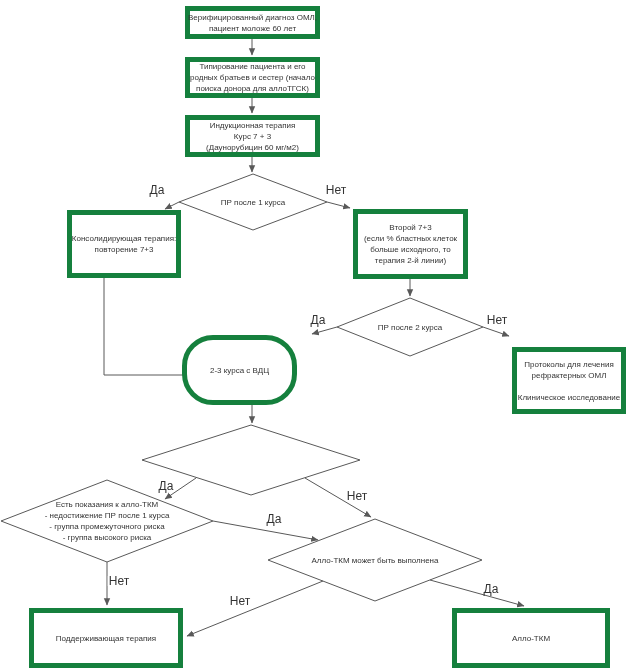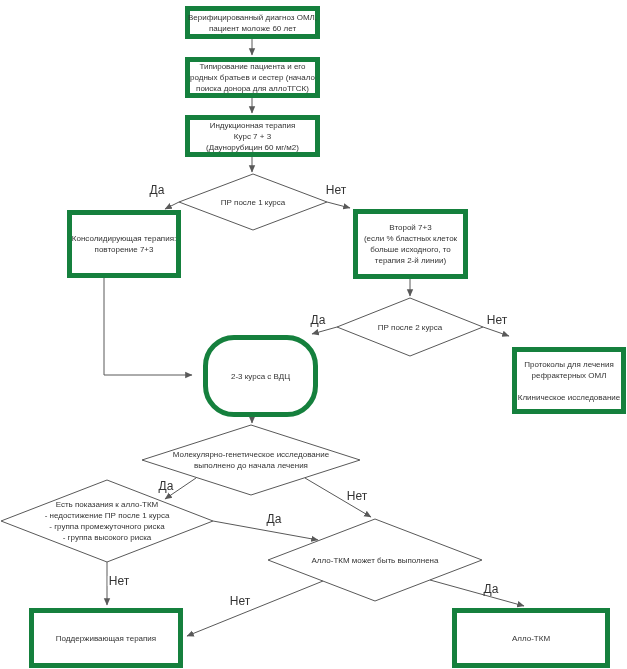--- a/index.html
+++ b/index.html
@@ -82,32 +82,30 @@
 поиска донора для аллоТГСК)</div>
   <div class="node rect" style="left:185px; top:115px; width:135px; height:42px;">Индукционная терапия
 Курс 7 + 3
 (Даунорубицин 60 мг/м2)</div>
   <div class="node rect" style="left:48px;  top:210px; width:114px; height:68px;margin-left:19px;">Консолидирующая терапия:
 повторение 7+3</div>
   <div class="node rect" style="left:353px; top:209px; width:115px; height:70px;">Второй 7+3
 (если % бластных клеток
 больше исходного, то
 терапия 2-й линии)</div>
-  <div class="node rect" style="left:203px; top:335px; width:115px; height:82px;border-radius:31px;">2-3 курса с ВДЦ</div>
+  <div class="node rect" style="left:182px; top:335px; width:115px; height:70px;border-radius:31px;">2-3 курса с ВДЦ</div>
   <div class="node rect" style="left:512px; top:337px; width:114px; height:67px;margin-top:10px;">Протоколы для лечения
 рефрактерных ОМЛ
 
 Клиническое исследование</div>
   <div class="node rect" style="left:452px; top:608px; width:158px; height:60px;">Алло-ТКМ</div>
   <div class="node rect" style="left:29px;  top:608px; width:154px; height:60px;">Поддерживающая терапия</div>
 
   <div class="node dlabel" style="left:179px; top:174px; width:148px; height:56px;">ПР после 1 курса</div>
   <div class="node dlabel" style="left:337px; top:298px; width:146px; height:58px;">ПР после 2 курса</div>
-  <div class="node dlabel" style="left:142px; top:425px; width:218px; height:70px;">Молекулярно-генетическое исследование
-выполнено до начала лечения</div>
   <div class="node dlabel" style="left:1px;   top:480px; width:212px; height:82px;">Есть показания к алло-ТКМ
 - недостижение ПР после 1 курса
 - группа промежуточного риска
 - группа высокого риска</div>
   <div class="node dlabel" style="left:268px; top:519px; width:214px; height:82px;">Алло-ТКМ может быть выполнена</div>
 
   <div class="elabel" style="left:157px; top:190px;">Да</div>
   <div class="elabel" style="left:336px; top:190px;">Нет</div>
   <div class="elabel" style="left:318px; top:320px;">Да</div>
   <div class="elabel" style="left:497px; top:320px;">Нет</div>

